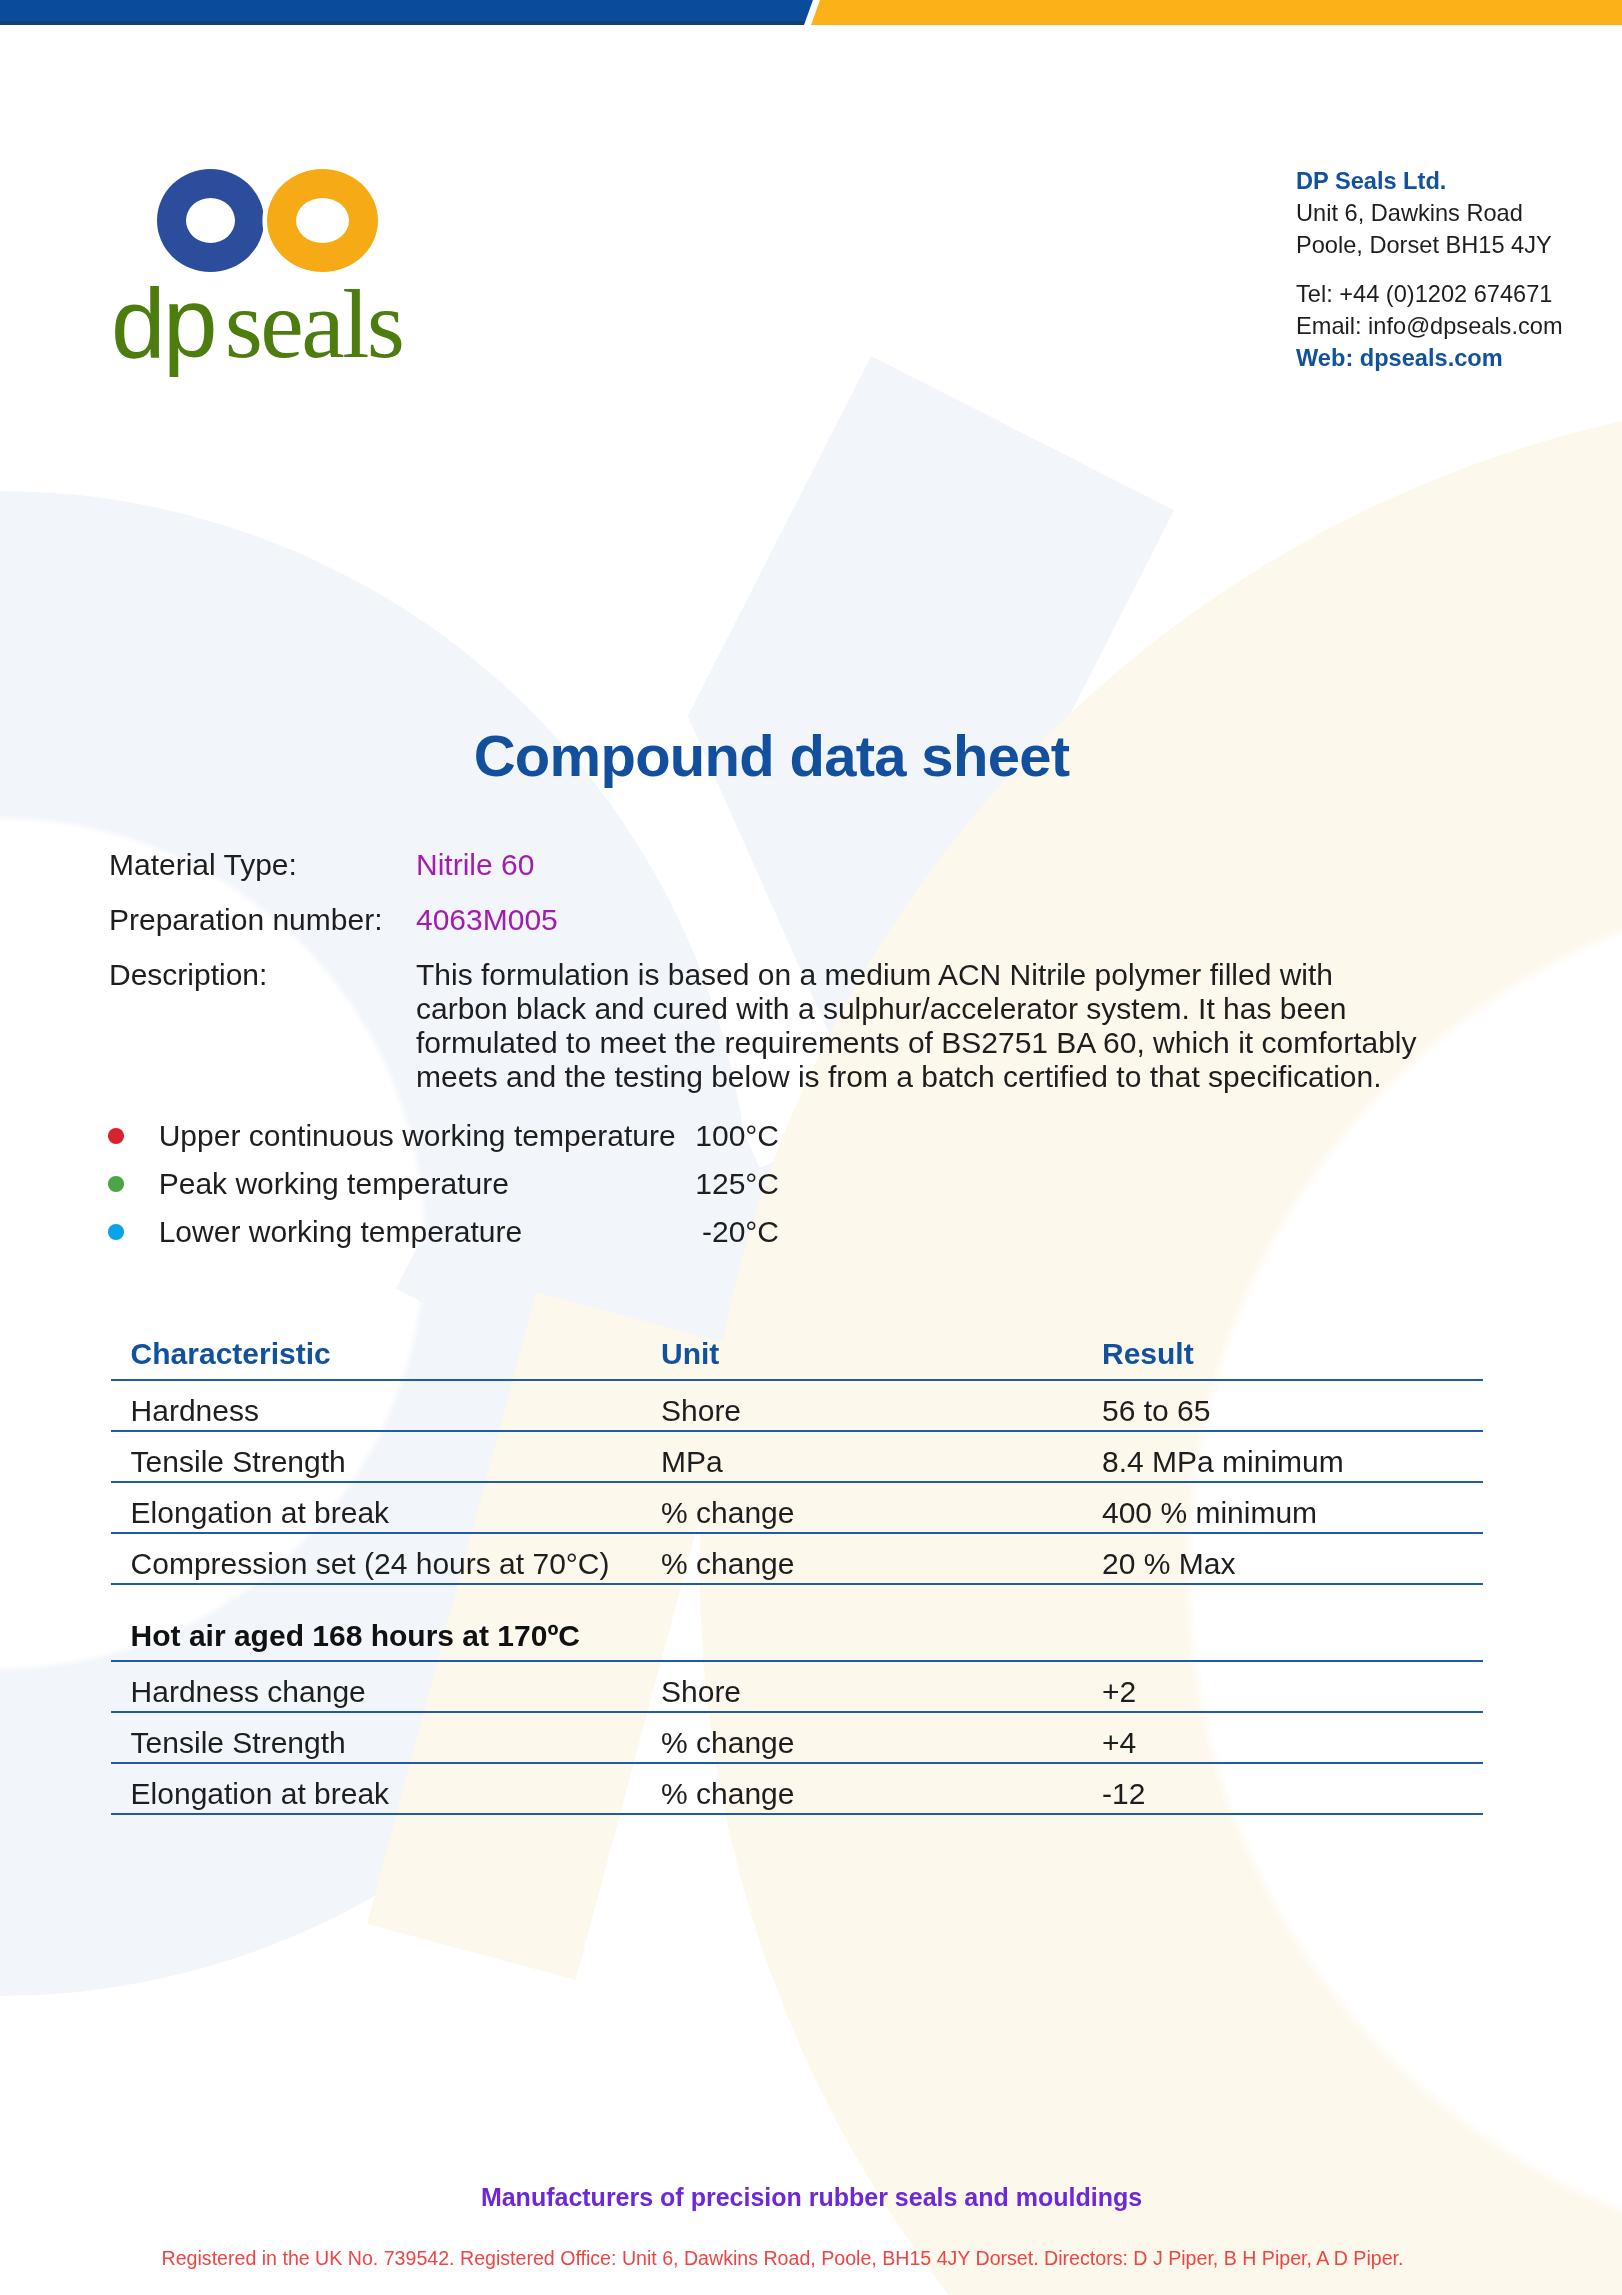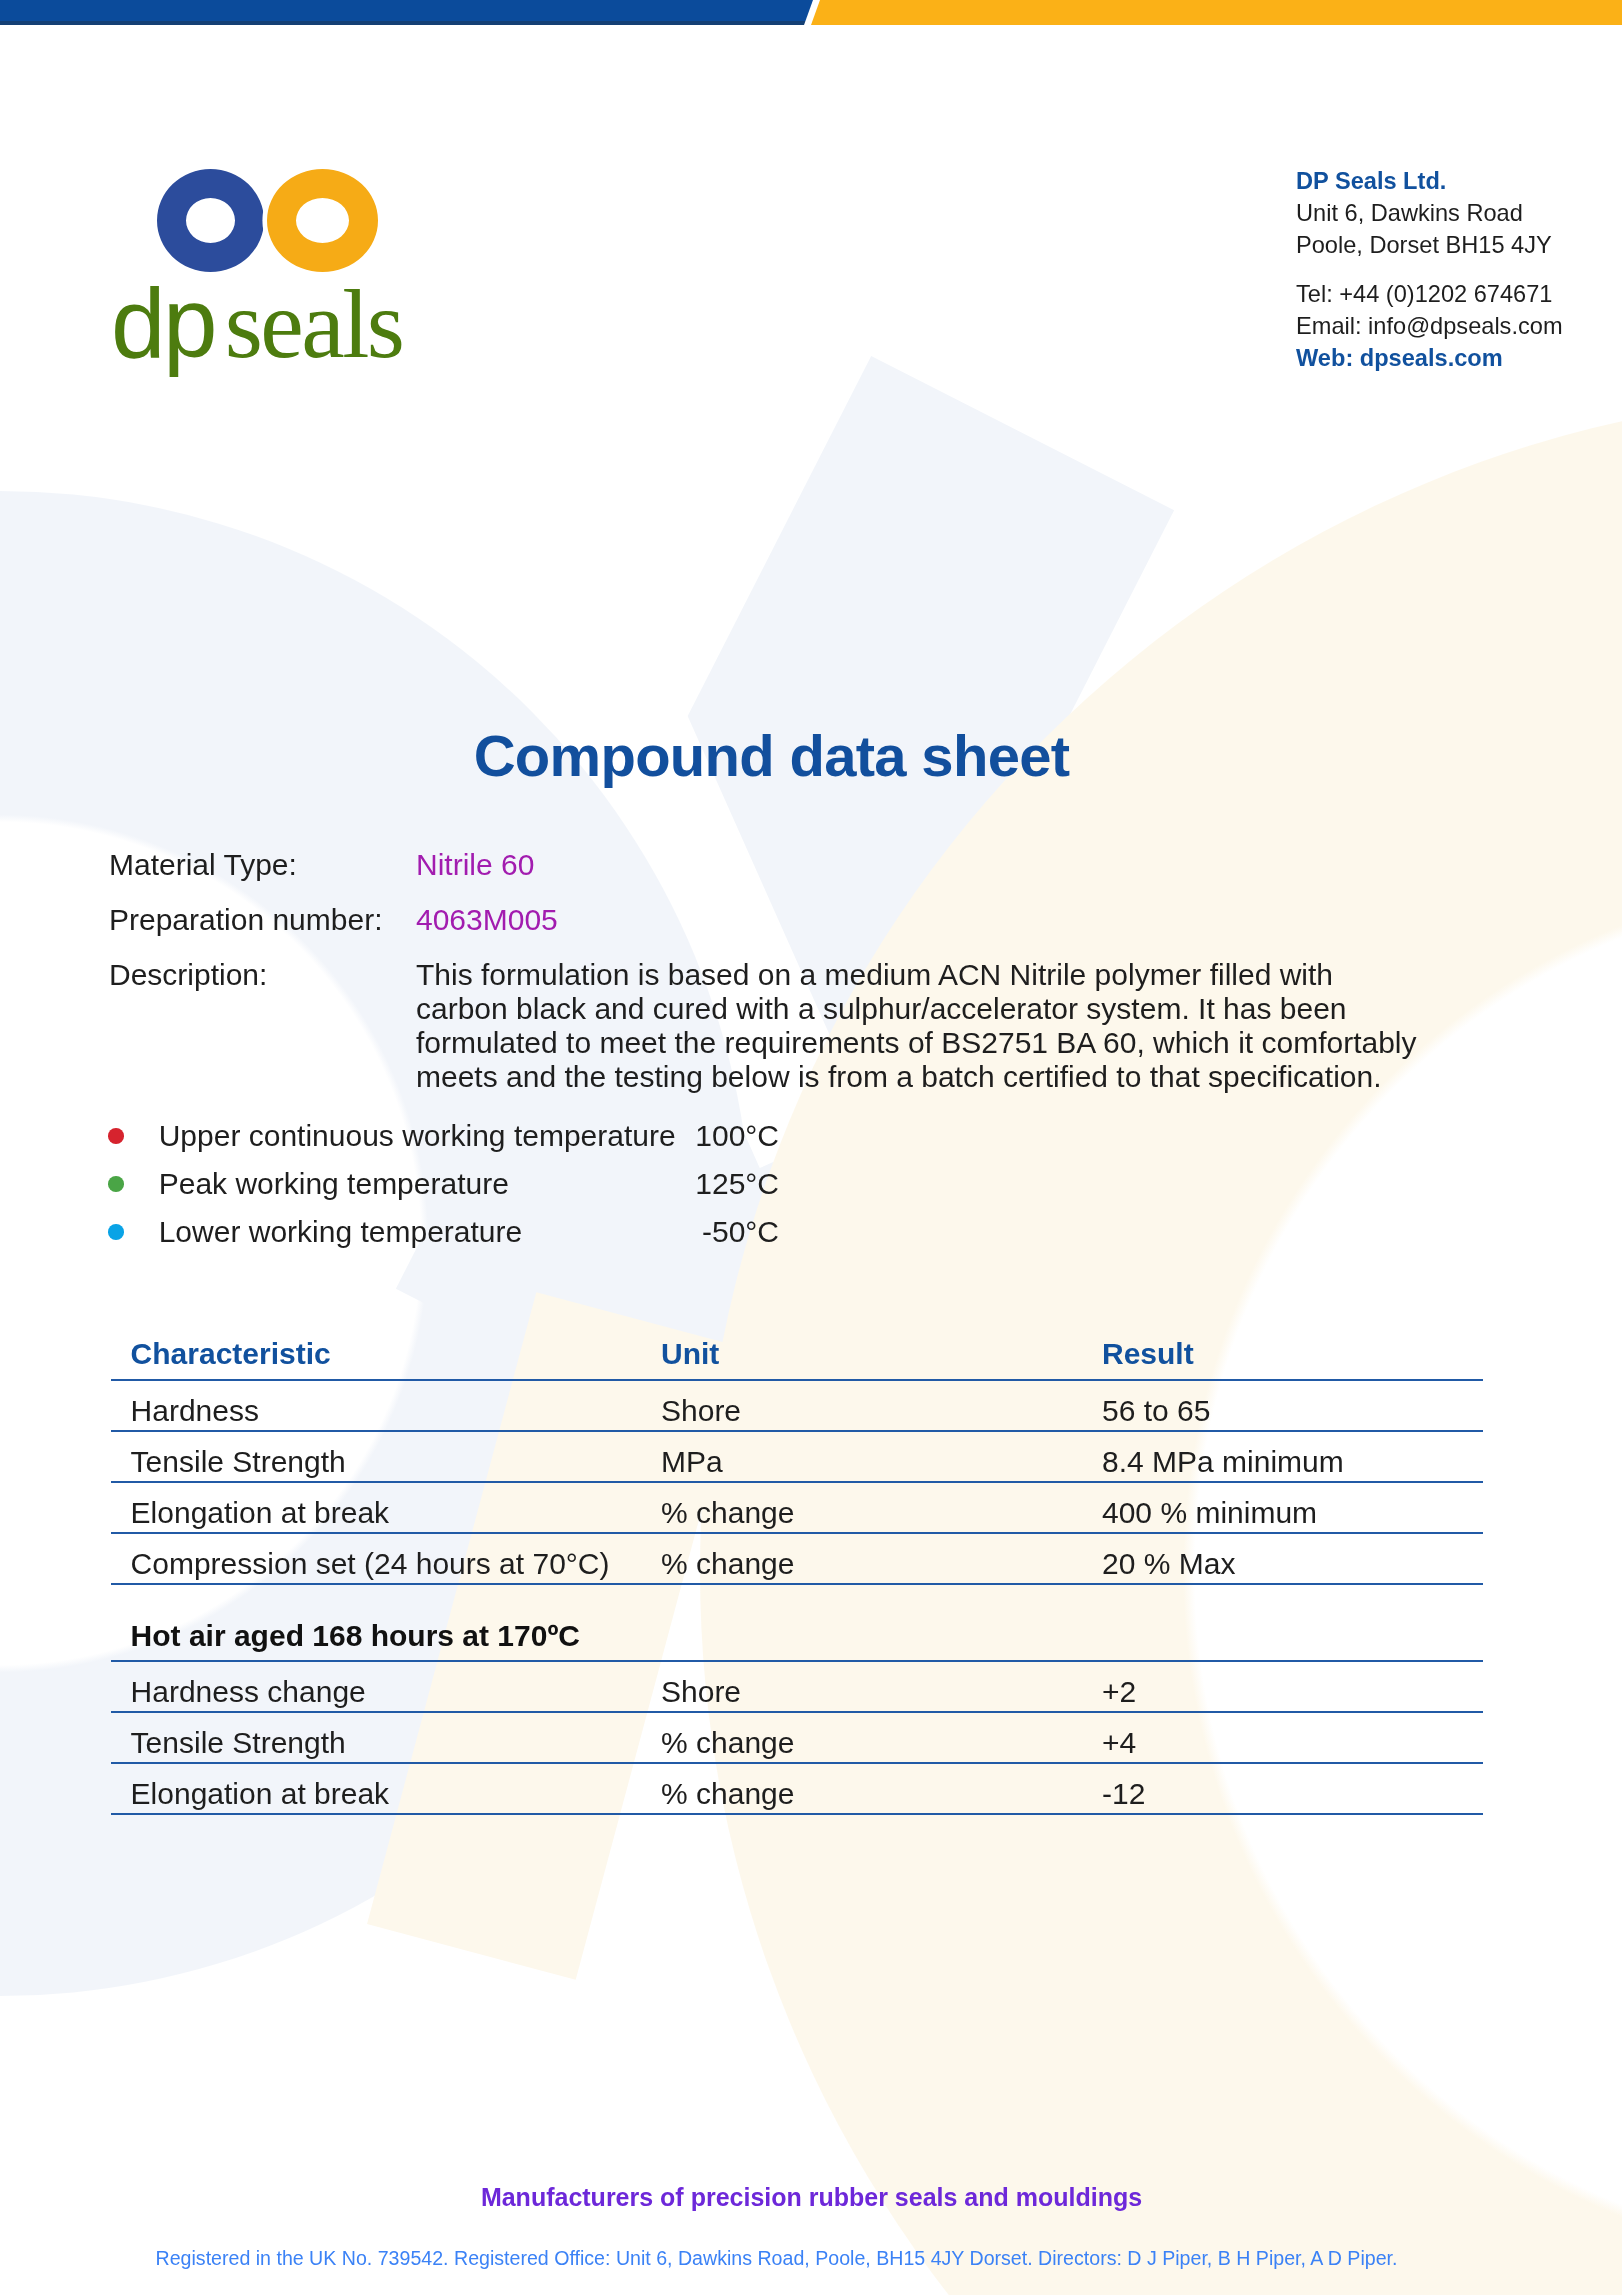--- a/index.html
+++ b/index.html
@@ -70,21 +70,21 @@
   .t-body span{position:absolute; top:0; line-height:60px; font-size:30px; color:#1e1e1e; white-space:nowrap;}
   .c1{left:19.6px;} .c2{left:550px;} .c3{left:991px;}
   .t-gap{height:34px;}
   .t-sec{height:41px;text-align:right;}
   .t-sec span{position:absolute; left:19.6px; top:0; line-height:34px; font-size:30px; font-weight:700; color:#111111; white-space:nowrap;}
   .t-end{height:0; border-top:2.6px solid #215aa6;}
 
   
   .tagline{left:0; top:2183px; width:1623px; text-align:center;
     font-size:25px; font-weight:600; color:#6d28d9;}
-  .legal{left:6px; top:2247px; width:1541px; text-align:center; font-size:19.6px; color:#3b82f6;}
+  .legal{left:12px; top:2247px; width:1541px; text-align:center; font-size:19.6px; color:#ef4444;}
 </style>
 </head>
 <body>
 
 <div id="page">
 
   <div class="wm wm-band-blue"></div>
   <div class="wm wm-slash"></div>
   <div class="wm wm-ring-blue"></div>
   <div class="wm wm-band-cream"></div>
@@ -132,21 +132,21 @@
       <span class="bullet-value nowrap">100°C</span>
     </div>
     <div class="bullet-row">
       <span class="dot" style="background: rgb(74, 165, 70);"></span>
       <span class="bullet-label nowrap">Peak working temperature</span>
       <span class="bullet-value nowrap">125°C</span>
     </div>
     <div class="bullet-row">
       <span class="dot" style="background: rgb(9, 163, 230);"></span>
       <span class="bullet-label nowrap">Lower working temperature</span>
-      <span class="bullet-value nowrap">-50°C</span>
+      <span class="bullet-value nowrap">-20°C</span>
     </div>
   </div>
 
   <div class="z spec-table">
     <div class="t-row t-head">
       <span class="c1">Characteristic</span>
       <span class="c2">Unit</span>
       <span class="c3">Result</span>
     </div>
 

